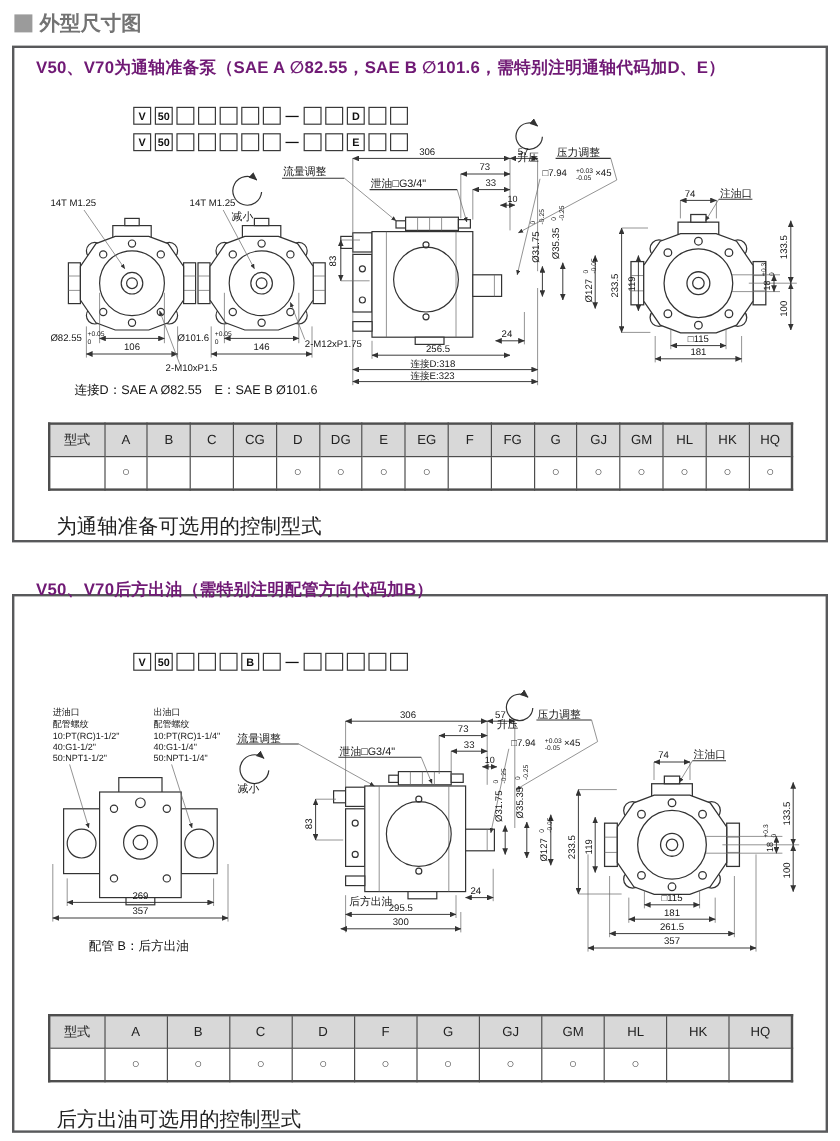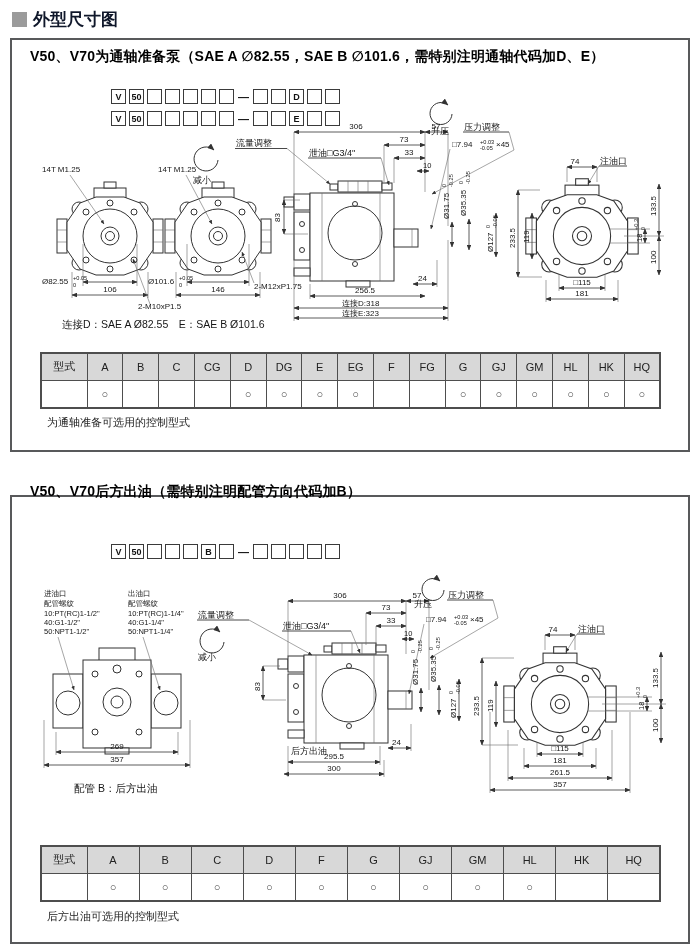--- a/index.html
+++ b/index.html
@@ -1,30 +1,30 @@
 <!DOCTYPE html>
 <html><head>
 <meta charset="utf-8">
 <style>
   html,body{margin:0;padding:0;background:#fff;}
   body{width:700px;height:951px;position:relative;font-family:"Liberation Sans","DejaVu Sans",sans-serif;color:#111;}
   .abs{position:absolute;}
-  .hdr{left:12px;top:8px;display:flex;align-items:center;gap:6px;font-size:17px;font-weight:bold;color:#0f172a;}
+  .hdr{left:12px;top:8px;display:flex;align-items:center;gap:6px;font-size:17px;font-weight:bold;color:#737373;}
   .hdr .sq{width:15px;height:15px;background:#9b9b9b;display:inline-block;}
   .secbox{border:2px solid #58595b;background:#fff;box-sizing:border-box;}
-  .sectitle{font-size:14px;font-weight:bold;letter-spacing:0.2px;color:#000000;white-space:nowrap;}
+  .sectitle{font-size:14px;font-weight:bold;letter-spacing:0.2px;color:#701a75;white-space:nowrap;}
   .coderow{display:flex;align-items:center;gap:3px;}
   .cb{width:15px;height:15px;border:1.6px solid #3a3a3a;display:flex;align-items:center;justify-content:center;font-size:9px;font-weight:bold;box-sizing:border-box;background:#fff;}
   .cd{width:13px;text-align:center;font-weight:bold;font-size:11px;}
   table.ctl{border-collapse:collapse;table-layout:fixed;width:621px;background:#fff;}
   table.ctl th,table.ctl td{border:1px solid #4e4e4e;text-align:center;font-weight:normal;box-sizing:border-box;}
   table.ctl th{background:#d8d8d8;font-size:11px;height:27px;color:#222;margin-top:30px;}
   table.ctl td{height:28px;font-size:11px;color:#444;}
   table.ctl{border:2px solid #4e4e4e;}
-  .tnote{font-size:11px;color:#222;}
+  .tnote{font-size:17px;color:#222;margin-top:12px;}
   svg{overflow:visible;}
   svg text{fill:#161616;font-family:"Liberation Sans","DejaVu Sans",sans-serif;}
   .t8{font-size:8px;}
   .t75{font-size:7.5px;}
   .t9{font-size:9px;}
   .t55{font-size:5.6px;}
   .t10{font-size:10.5px;}
   .mid{text-anchor:middle;}
   .ln{stroke:#333;fill:none;stroke-width:1;}
   .lnf{stroke:#333;fill:#fff;stroke-width:1;}

